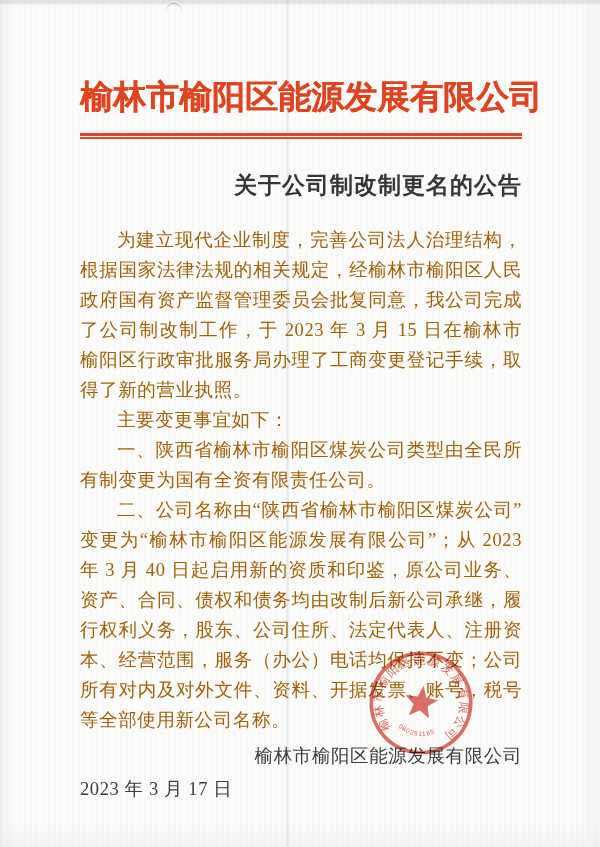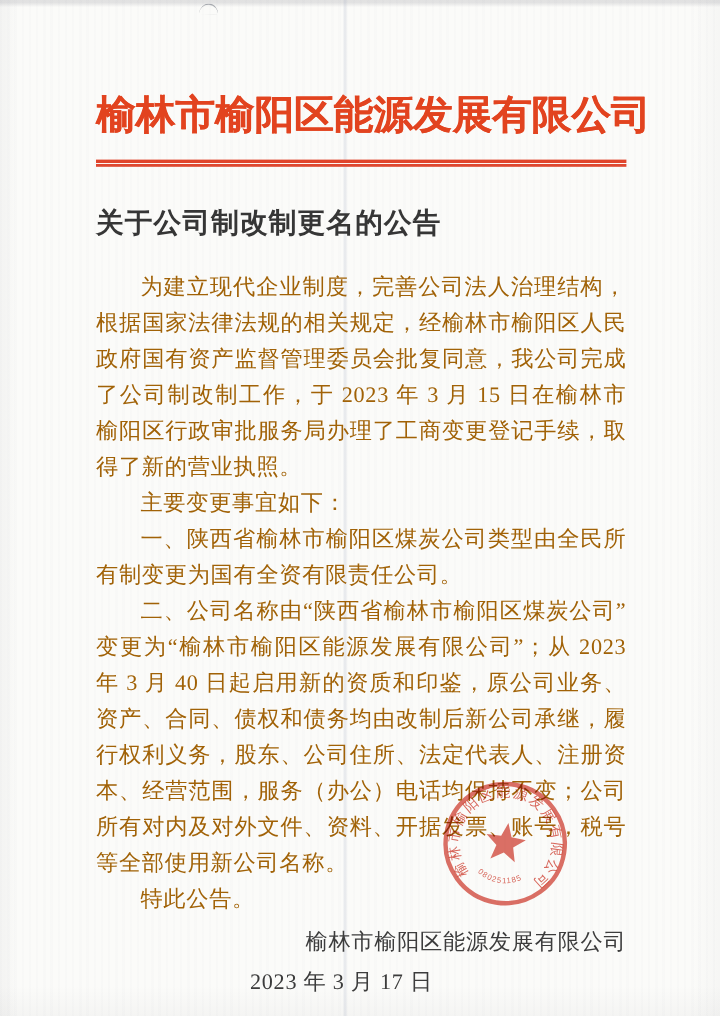--- a/index.html
+++ b/index.html
@@ -62,21 +62,21 @@
     margin-top: 13px;
     height: 6px;
     background: linear-gradient(180deg, #e0442b 0 3px, #fdf4f1 3px 4px, #de4730 4px 6px);
   }
   .doc-title {
     margin-top: 31px;
     font-family: "Liberation Sans", sans-serif;
     font-size: 23px;
     font-weight: 700;
     letter-spacing: 1px;
-    text-align: left;
+    text-align: right;
     color: #363636;
   }
   .body-text {
     margin-top: 24px;
     font-size: 18.5px;
     line-height: 30px;
     letter-spacing: 0.6px;
     color: #a16207;
     text-align: justify;
   }
@@ -92,21 +92,21 @@
     letter-spacing: 0.6px;
     position: relative;
     z-index: 1;
   }
   .signature-company {
     text-align: right;
     padding-right: 0px;
     white-space: nowrap;
   }
   .signature-date {
-    text-align: center;
+    text-align: left;
     padding-right: 33px;
     white-space: nowrap;
   }
   .seal {
     position: absolute;
     left: 360px;
     top: 642px;
     width: 122px;
     height: 122px;
     z-index: 2;
@@ -128,21 +128,20 @@
 
   <div class="red-divider"></div>
 
   <div class="doc-title">关于公司制改制更名的公告</div>
 
   <div class="body-text">
     <p class="para">为建立现代企业制度，完善公司法人治理结构，根据国家法律法规的相关规定，经榆林市榆阳区人民政府国有资产监督管理委员会批复同意，我公司完成了公司制改制工作，于 2023 年 3 月 15 日在榆林市榆阳区行政审批服务局办理了工商变更登记手续，取得了新的营业执照。</p>
     <p class="para">主要变更事宜如下：</p>
     <p class="para">一、陕西省榆林市榆阳区煤炭公司类型由全民所有制变更为国有全资有限责任公司。</p>
     <p class="para">二、公司名称由“陕西省榆林市榆阳区煤炭公司”变更为“榆林市榆阳区能源发展有限公司”；从 2023 年 3 月 40 日起启用新的资质和印鉴，原公司业务、资产、合同、债权和债务均由改制后新公司承继，履行权利义务，股东、公司住所、法定代表人、注册资本、经营范围，服务（办公）电话均保持不变；公司所有对内及对外文件、资料、开据发票、账号，税号等全部使用新公司名称。</p>
-    <p class="para">特此公告。</p>
   </div>
 
   <div class="signature-block">
     <div class="signature-company">榆林市榆阳区能源发展有限公司</div>
     <div class="signature-date">2023 年 3 月 17 日</div>
   </div>
 
 </div>
 
 <svg class="seal" viewBox="0 0 140 140" xmlns="http://www.w3.org/2000/svg" aria-hidden="true">

